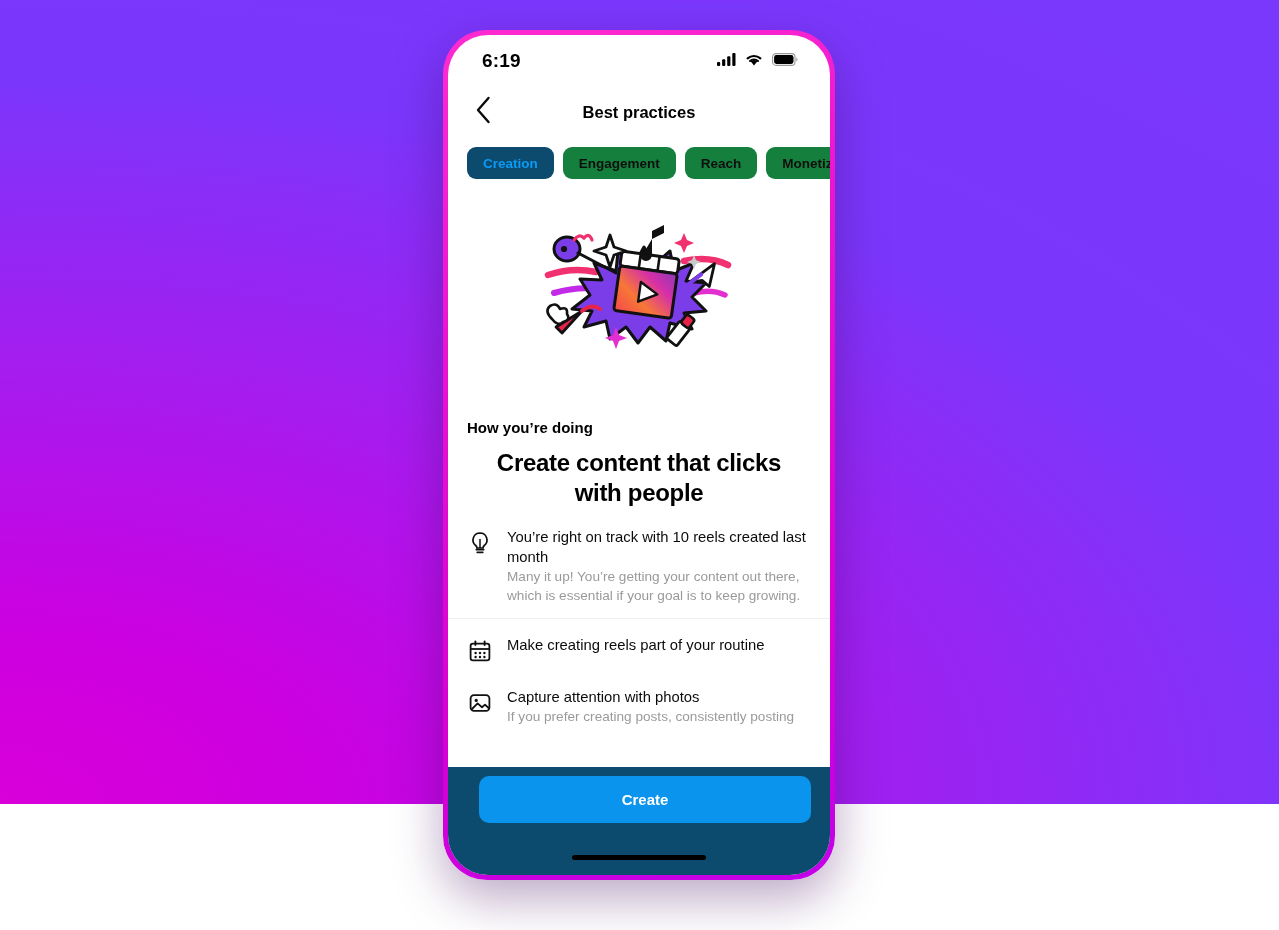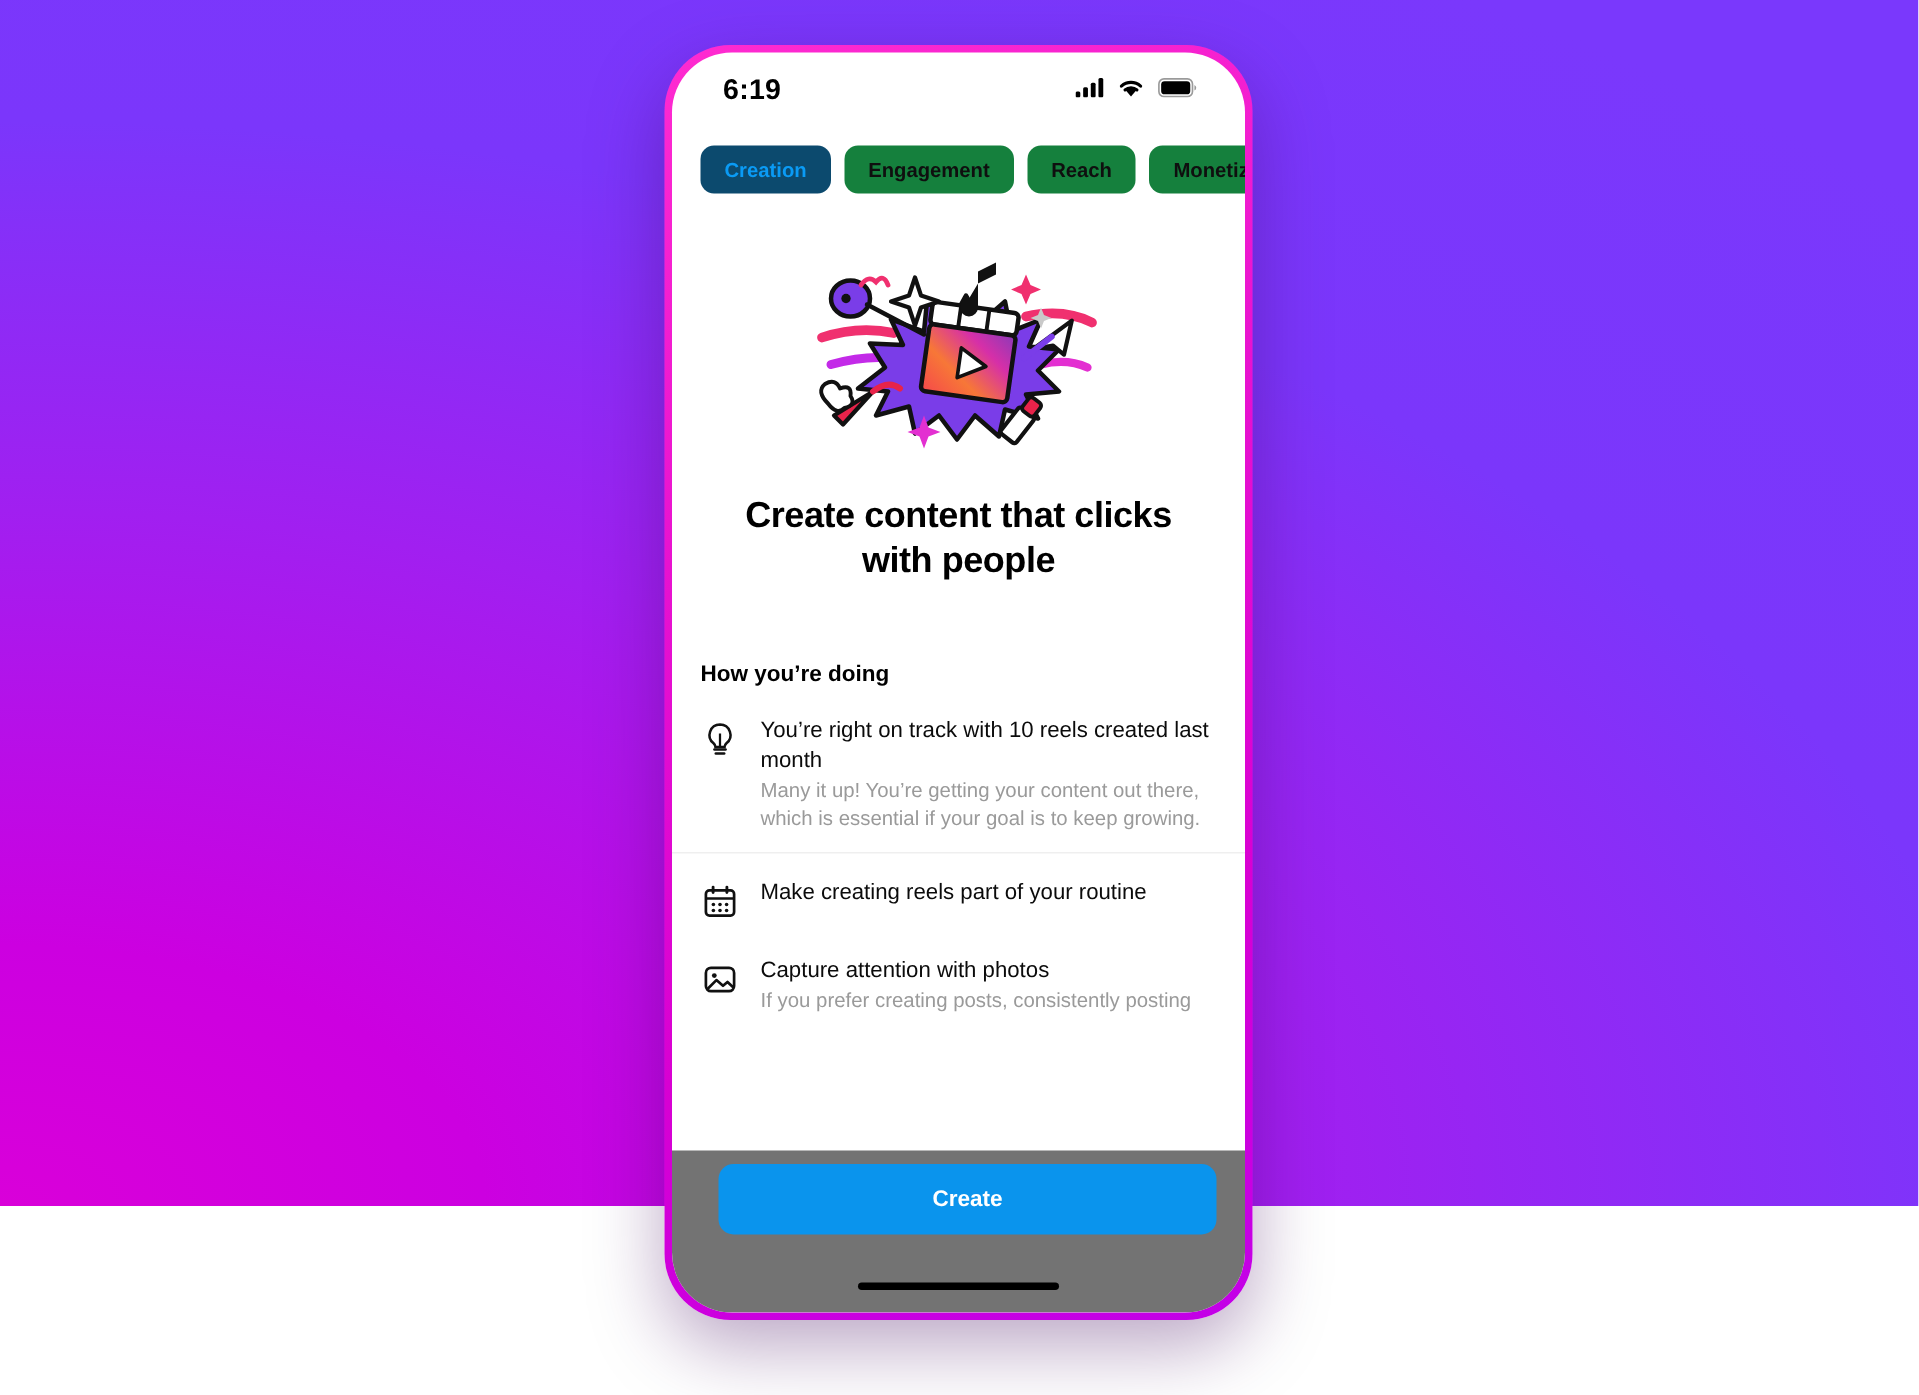--- a/index.html
+++ b/index.html
@@ -142,21 +142,21 @@
   .tip-title{
     font-size:14.8px; color:#0b0b0b; line-height:1.31;
   }
   .tip-desc{
     font-size:13.6px; color:#9a9a9a; line-height:1.35; margin-top:1px;
   }
 
   
   #footer{
     flex:0 0 108px;
-    background:#737373;
+    background:#0c4a6e;
     padding:9px 19px 0 31px;
     position:relative;
     z-index:3;
   }
   #create-button{
     width:100%; height:47px;
     background:#0a94ed;
     border:none; border-radius:10px;
     color:#fff; font-size:15px; font-weight:bold;
     font-family:"Liberation Sans", sans-serif;
@@ -200,20 +200,30 @@
           <span>
             <svg width="26" height="13" viewBox="0 0 26 13">
               <rect x="0.6" y="0.6" width="22.4" height="11.8" rx="3.4" fill="none" stroke="#9a9a9a" stroke-width="1.1"></rect>
               <rect x="2.1" y="2.1" width="19.4" height="8.8" rx="2.3" fill="#000"></rect>
               <path d="M24.3 4.6 a2.1 2.1 0 0 1 0 3.8 Z" fill="#9a9a9a"></path>
             </svg>
           </span>
         </div>
       </div>
 
+      <div id="nav-bar">
+        <div id="back-button">
+          <span>
+            <svg width="17" height="28" viewBox="0 0 17 28">
+              <path d="M13.5 2 L3 14 L13.5 26" stroke="#0b0b0b" stroke-width="2.4" fill="none" stroke-linecap="round" stroke-linejoin="round"></path>
+            </svg>
+          </span>
+        </div>
+        <div id="nav-title">Best practices</div>
+      </div>
 
       <div id="tab-row">
         <div class="tab-chip selected">Creation</div>
         <div class="tab-chip">Engagement</div>
         <div class="tab-chip">Reach</div>
         <div class="tab-chip">Monetization</div>
       </div>
 
       <div id="content">
 
@@ -276,23 +286,23 @@
               <path d="M26 6 L6 28 L0 22 Z" fill="#e8234a" stroke="#111" stroke-width="2.8" stroke-linejoin="round"></path>
               <path d="M26 6 q10 -8 18 -2" stroke="#e8234a" stroke-width="4" fill="none" stroke-linecap="round"></path>
               <path d="M-4 14 q-8 -8 -2 -13 q7 -4 10 3 q8 -3 7 5 q4 6 -4 8 q-5 5 -11 -3Z" fill="#fff" stroke="#111" stroke-width="2.6" stroke-linejoin="round"></path>
             </g>
 
             <path d="M82 118 L85 126 L93 129 L85 132 L82 140 L79 132 L71 129 L79 126 Z" fill="#e32fd1"></path>
           </svg>
           </span>
         </div>
 
+        <div id="section-heading">How you’re doing</div>
+
         <div id="hero-title">Create content that clicks with people</div>
-
-        <div id="section-heading">How you’re doing</div>
 
         <div class="tip-list">
 
           <div class="tip-row">
             <span class="tip-icon">
               <svg width="22" height="24" viewBox="0 0 22 24">
                 <path d="M11 2 a7 7 0 0 1 4.3 12.5 c-.9.8-1.3 1.6-1.3 2.5 h-6 c0-.9-.4-1.7-1.3-2.5 A7 7 0 0 1 11 2 Z" fill="none" stroke="#111" stroke-width="1.7"></path>
                 <line x1="11" y1="8" x2="11" y2="17" stroke="#111" stroke-width="1.5"></line>
                 <line x1="7.3" y1="18.6" x2="14.7" y2="18.6" stroke="#111" stroke-width="1.7" stroke-linecap="round"></line>
                 <line x1="8.2" y1="21.3" x2="13.8" y2="21.3" stroke="#111" stroke-width="1.7" stroke-linecap="round"></line>

